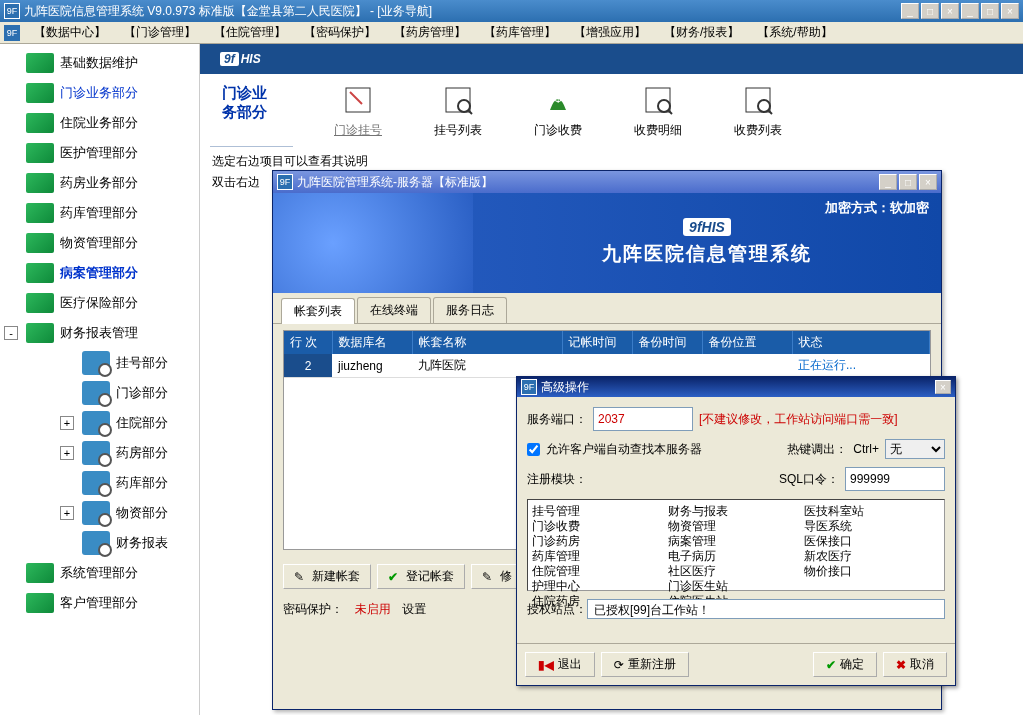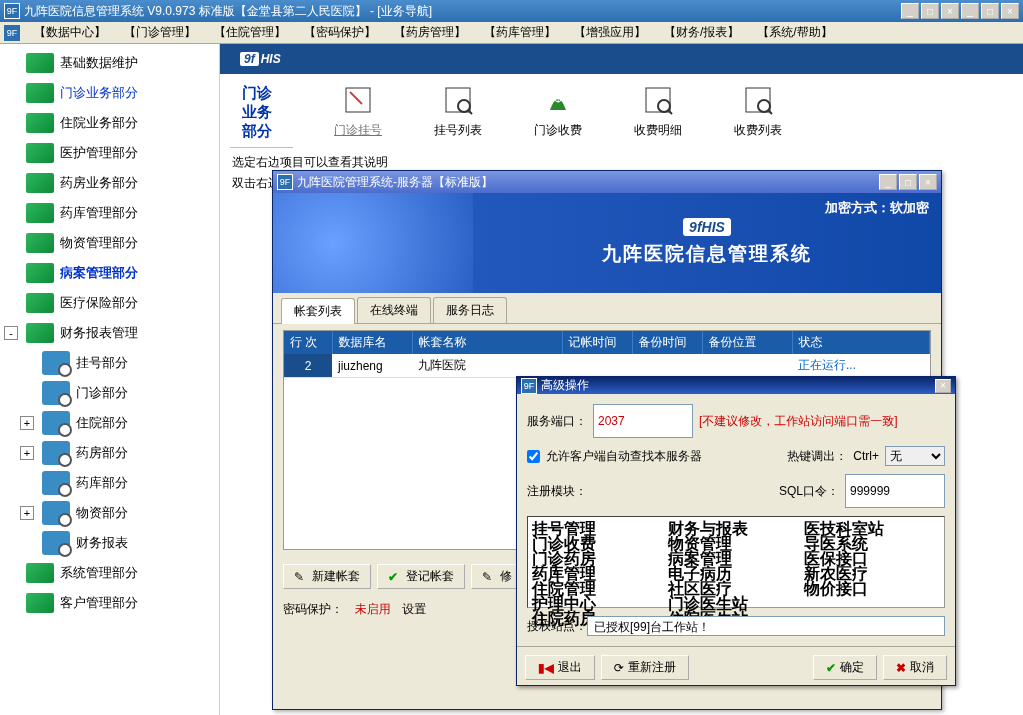--- a/index.html
+++ b/index.html
@@ -15,23 +15,23 @@
 
 
 .menubar { height: 22px; background: #ece9d8; border-bottom: 1px solid #aca899; display: flex; align-items: center; padding: 0 4px; gap: 2px; }
 .menubar .mitem { padding: 2px 8px; cursor: pointer; }
 .menubar .icon { width: 16px; height: 16px; background: #2c6fb0; border: 1px solid #2c6fb0; margin-right: 4px; display: flex; align-items: center; justify-content: center; font-size: 9px; color: #fff; }
 
 
 .main-content { flex: 1; display: flex; background: #fff; position: relative; }
 
 
-.sidebar { width: 220px; background: #fff; border-right: 1px solid #ccc; overflow: auto; padding: 4px 0; }
+.sidebar { width: 200px; background: #fff; border-right: 1px solid #ccc; overflow: auto; padding: 4px 0; }
 .tree-item { display: flex; align-items: center; padding: 3px 0 3px 24px; cursor: pointer; white-space: nowrap; }
-.tree-item.sub { padding-left: 40px; }
+.tree-item.sub { padding-left: 80px; }
 .tree-item .folder { width: 32px; height: 24px; margin-right: 4px; display: flex; align-items: center; justify-content: center; }
 .folder-green { width: 28px; height: 20px; background: linear-gradient(135deg, #2db85c, #0e8a3a); border-radius: 2px; position: relative; }
 .folder-mag { width: 28px; height: 24px; background: #3a8cc4; border-radius: 3px; position: relative; }
 .folder-mag::after { content: ""; position: absolute; right: -2px; bottom: -2px; width: 10px; height: 10px; border: 2px solid #555; border-radius: 50%; background: #fff; }
 .tree-item .label { font-size: 13px; }
 .tree-item.selected { }
 .tree-item.selected .label { color: #0033cc; }
 .tree-item.bold .label { color: #0033cc; font-weight: bold; }
 .tree-expand { width: 14px; height: 14px; border: 1px solid #888; display: inline-flex; align-items: center; justify-content: center; font-size: 11px; margin-left: -20px; margin-right: 6px; background: #fff; cursor: pointer; }
 
@@ -81,27 +81,27 @@
 .pwd-line .notenabled { color: #cc0000; margin: 0 8px; }
 .pwd-line .setlink { cursor: pointer; }
 
 
 .adv-dialog { position: absolute; top: 376px; left: 516px; width: 440px; height: 310px; background: #ece9d8; border: 1px solid #0a246a; display: flex; flex-direction: column; box-shadow: 2px 2px 4px rgba(0,0,0,0.4); }
 .adv-dialog .titlebar { background: linear-gradient(#0a246a, #2c5fc4); height: 20px; }
 .adv-dialog .titlebar .wbtn { width: 16px; height: 14px; }
 .adv-body { padding: 10px; flex: 1; display: flex; flex-direction: column; gap: 8px; }
 .field-row { display: flex; align-items: center; gap: 6px; }
 .field-row label { white-space: nowrap; }
-.field-row input[type=text] { border: 1px solid #7f9db9; padding: 2px 4px; height: 34px; }
+.field-row input[type=text] { border: 1px solid #7f9db9; padding: 2px 4px; height: 24px; }
 .field-row .warn { color: #cc0000; }
 .field-row select { border: 1px solid #7f9db9; height: 20px; }
 
 .module-box { border: 1px inset #999; background: #fff; padding: 4px; height: 92px; display: flex; gap: 0; }
 .module-col { flex: 1; display: flex; flex-direction: column; }
-.module-col div { font-size: 16px; line-height: 15px; font-weight: bold; }
+.module-col div { font-size: 12px; line-height: 15px; }
 
 .auth-row { display: flex; align-items: center; }
 .auth-row .authbox { flex: 1; border: 1px solid #7f9db9; background: #fff; padding: 2px 6px; height: 20px; }
 
 .adv-btns { display: flex; gap: 6px; padding: 8px; justify-content: space-between; border-top: 1px solid #aca899; }
 .adv-btns .left { display: flex; gap: 6px; }
 .adv-btns .right { display: flex; gap: 6px; }
 .adv-btns .btn { padding: 3px 12px; }
 .gicon { color: #090; font-weight: bold; }
 .ricon { color: #c00; font-weight: bold; }

